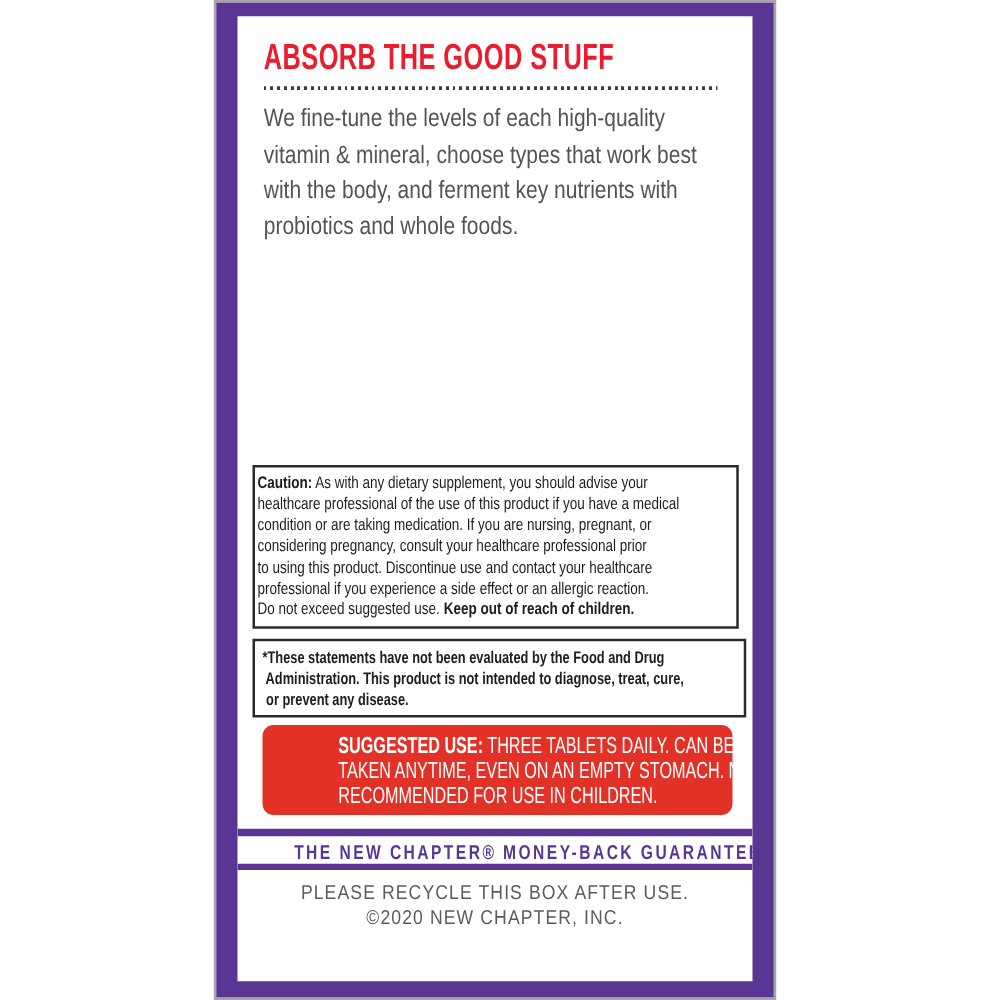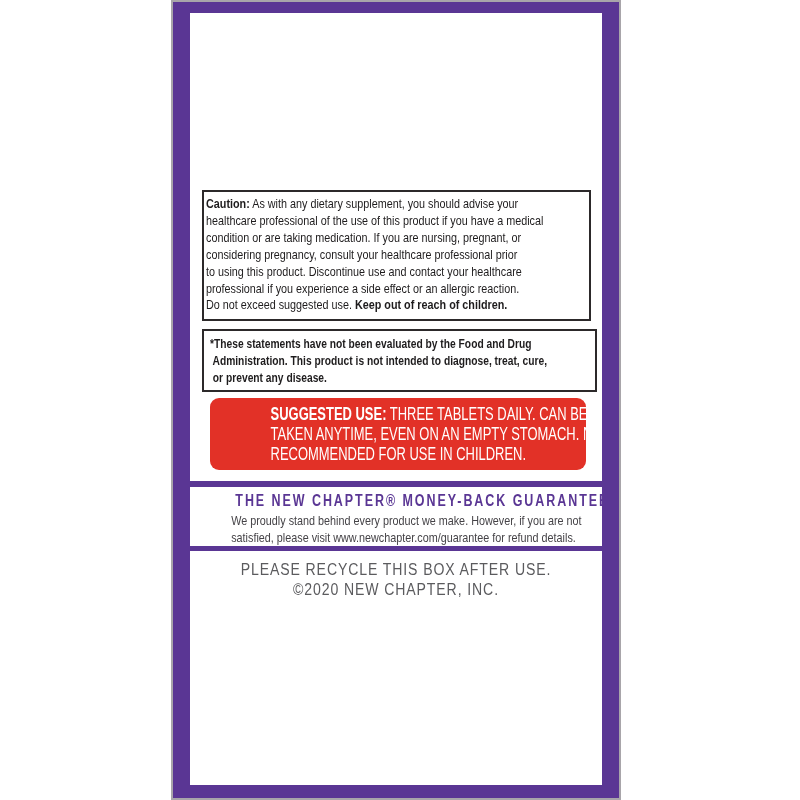--- a/index.html
+++ b/index.html
@@ -81,21 +81,31 @@
   .recycle { text-align: center; padding-top: 9px; color: #5b5b5e; }
   .recycle .line { font-size: 16px; letter-spacing: 1px; line-height: 20px; }
 </style>
 </head>
 <body>
 
 <div class="panel">
   <div class="frame">
     <div class="interior">
 
+      <div class="header-block">
+        <div class="page-title cx cxl" style="--sx:.70">ABSORB THE GOOD STUFF</div>
+        <div class="dotted-rule"></div>
+      </div>
 
+      <div class="intro">
+        <div class="line cx cxl" style="--sx:.84">We fine-tune the levels of each high-quality</div>
+        <div class="line cx cxl" style="--sx:.84">vitamin &amp; mineral, choose types that work best</div>
+        <div class="line cx cxl" style="--sx:.84">with the body, and ferment key nutrients with</div>
+        <div class="line cx cxl" style="--sx:.84">probiotics and whole foods.</div>
+      </div>
 
       <div class="legal-box">
         <div class="line cx cxl" style="--sx:.80"><span class="b">Caution:</span><span> As with any dietary supplement, you should advise your</span></div>
         <div class="line cx cxl" style="--sx:.80">healthcare professional of the use of this product if you have a medical</div>
         <div class="line cx cxl" style="--sx:.80">condition or are taking medication. If you are nursing, pregnant, or</div>
         <div class="line cx cxl" style="--sx:.80">considering pregnancy, consult your healthcare professional prior</div>
         <div class="line cx cxl" style="--sx:.80">to using this product. Discontinue use and contact your healthcare</div>
         <div class="line cx cxl" style="--sx:.80">professional if you experience a side effect or an allergic reaction.</div>
         <div class="line cx cxl" style="--sx:.80"><span>Do not exceed suggested use. </span><span class="b">Keep out of reach of children.</span></div>
       </div>
@@ -109,24 +119,20 @@
       <div class="use-box">
         <div class="line cx cxc" style="--sx:.70"><span class="lbl">SUGGESTED USE:</span><span> THREE TABLETS DAILY. CAN BE</span></div>
         <div class="line cx cxc" style="--sx:.70">TAKEN ANYTIME, EVEN ON AN EMPTY STOMACH. NOT</div>
         <div class="line cx cxc" style="--sx:.70">RECOMMENDED FOR USE IN CHILDREN.</div>
       </div>
 
       <div class="divider"></div>
 
       <div class="guarantee">
         <div class="guarantee-title cx cxc" style="--sx:.78">THE NEW CHAPTER® MONEY-BACK GUARANTEE</div>
-        <div class="guarantee-body">
-          <div class="line cx cxc" style="--sx:.80">We proudly stand behind every product we make. However, if you are not</div>
-          <div class="line cx cxc" style="--sx:.80">satisfied, please visit www.newchapter.com/guarantee for refund details.</div>
-        </div>
       </div>
 
       <div class="divider thin"></div>
 
       <div class="recycle">
         <div class="line cx cxc" style="--sx:.88">PLEASE RECYCLE THIS BOX AFTER USE.</div>
         <div class="line cx cxc" style="--sx:.88">©2020 NEW CHAPTER, INC.</div>
       </div>
 
     </div>

